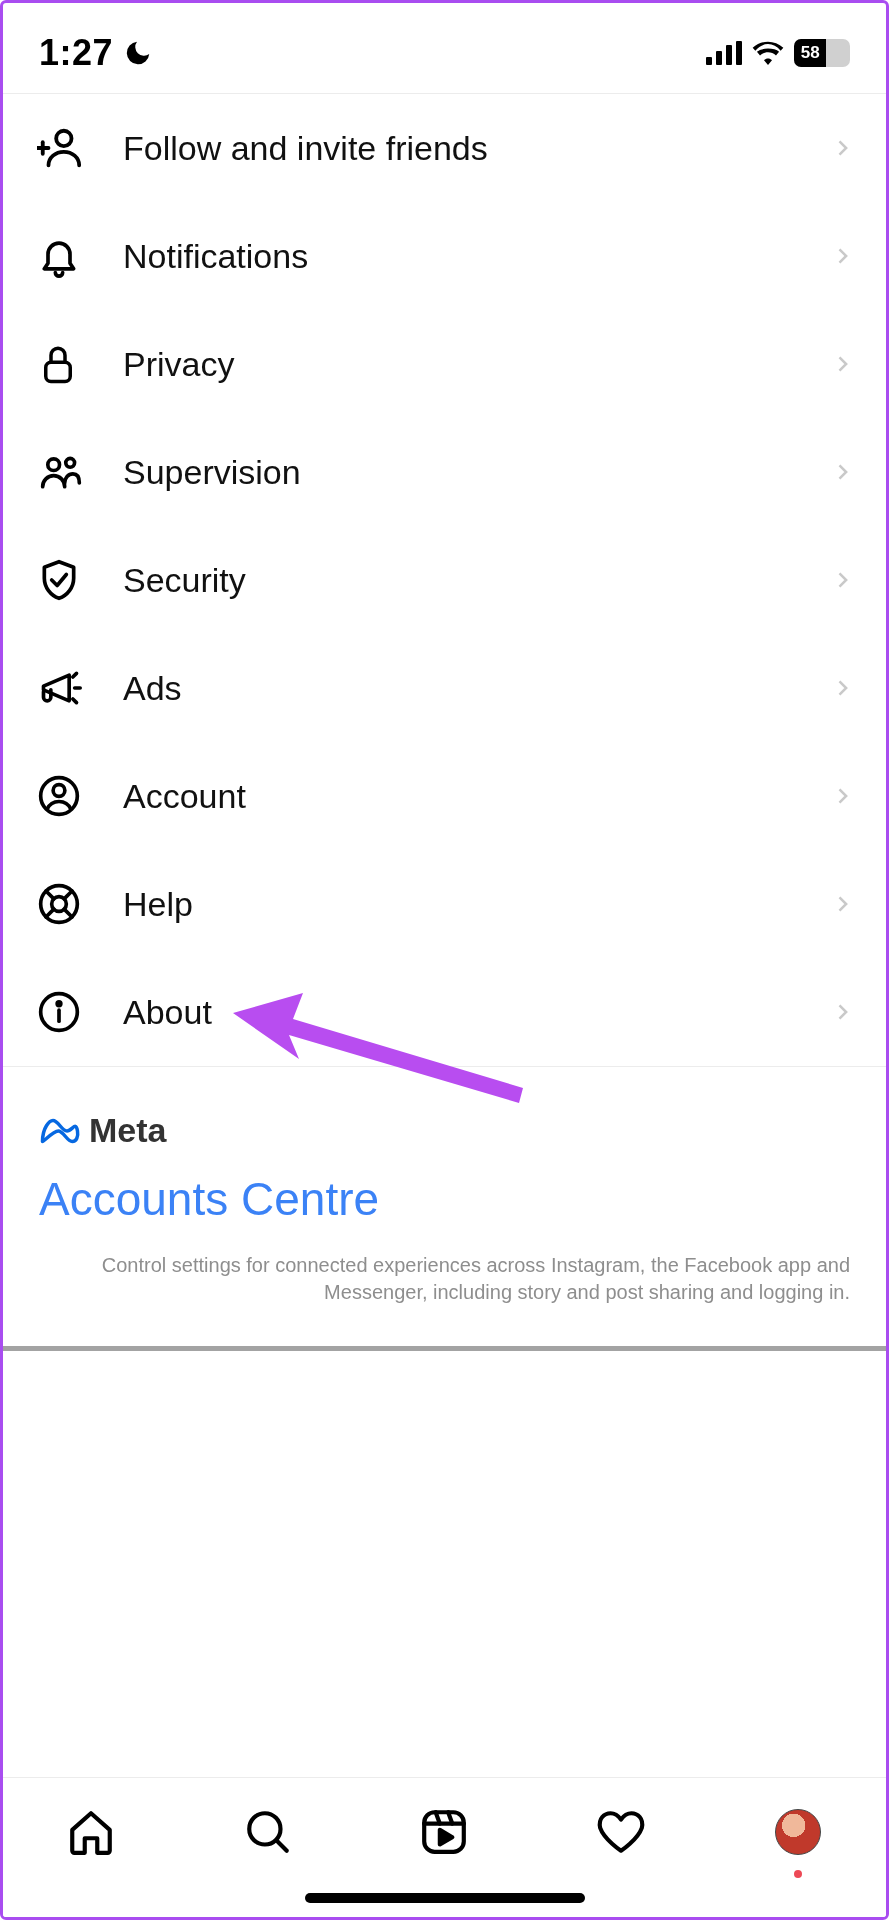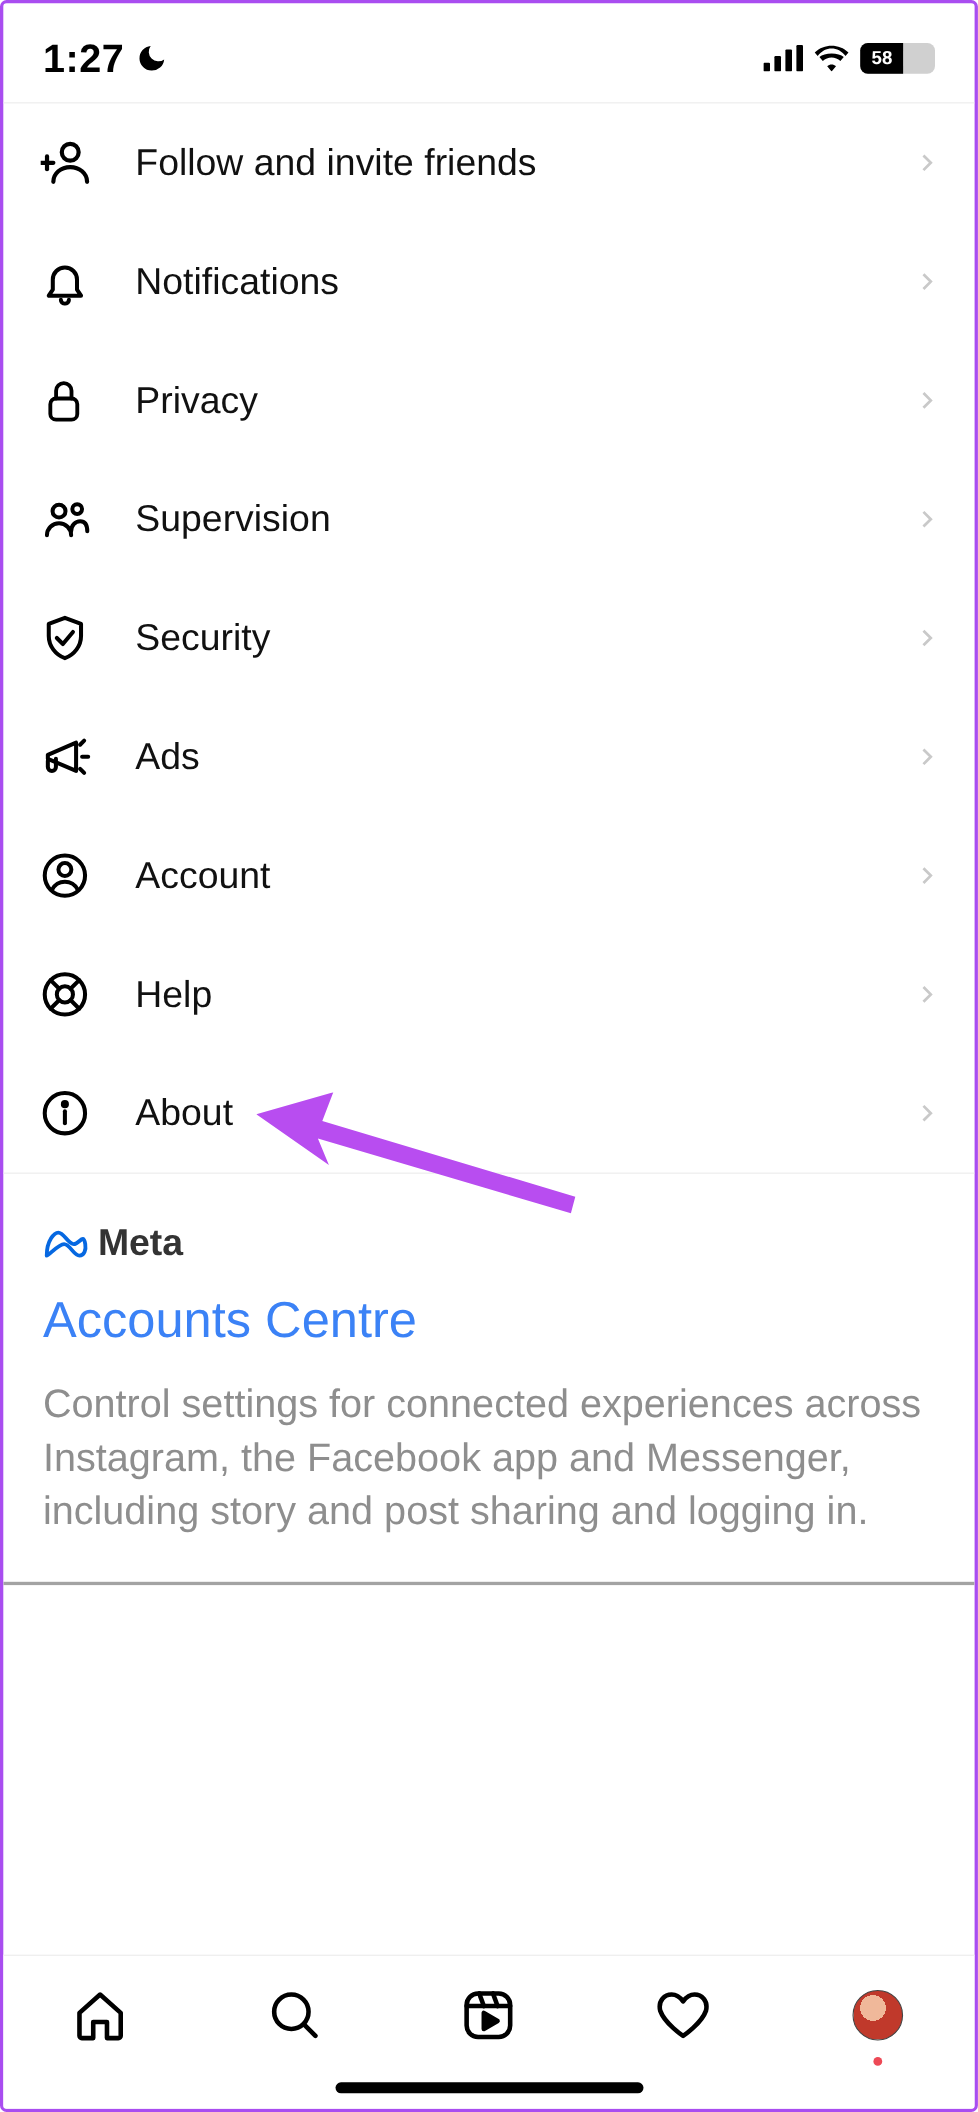--- a/index.html
+++ b/index.html
@@ -3,43 +3,43 @@
 <meta charset="utf-8">
 <style>
   * { box-sizing: border-box; margin: 0; padding: 0; }
   html, body { width: 889px; height: 1920px; font-family: -apple-system, Helvetica, Arial, sans-serif; background: #fff; }
   .frame { width: 889px; height: 1920px; border: 3px solid #a94df0; border-radius: 6px; position: relative; overflow: hidden; background:#fff; }
 
   
   .status-bar { display:flex; justify-content:space-between; align-items:center; padding: 18px 36px 8px 36px; height: 90px; }
   .status-left { display:flex; align-items:center; gap:10px; font-size: 36px; font-weight:600; letter-spacing:0.5px; }
   .status-right { display:flex; align-items:center; gap:10px; }
-  .battery-box { display:inline-flex; justify-content:flex-start; width:68px; height:28px; background:#d0d0d0; border-radius:7px; position:relative; }
+  .battery-box { display:inline-flex; justify-content:flex-start; width:56px; height:28px; background:#d0d0d0; border-radius:7px; position:relative; }
   .battery-fill { height:100%; width:58%; background:#000; border-radius:7px 0 0 7px; display:flex; align-items:center; justify-content:center; color:#fff; font-size:17px; font-weight:700;}
 
   
   .header { display:flex; align-items:center; justify-content:center; position:relative; height: 90px; }
   .header-title { font-size: 40px; font-weight:700; }
   .back-btn { position:absolute; left:22px; top:50%; transform:translateY(-50%); }
 
   .divider { height:1px; background:#ececec; width:100%; }
 
   
   .list { }
   .row { display:flex; align-items:center; padding: 0 34px; height: 108px; position:relative; }
   .row .icon-slot { width:58px; display:flex; justify-content:flex-start; }
   .row .label { font-size: 34px; font-weight:400; flex:1; padding-left: 28px; color:#111; }
   .chevron { color:#c9c9c9; }
 
   
-  .meta-section { padding: 44px 36px 40px 36px; border-bottom:3px solid #a3a3a3; }
+  .meta-section { padding: 44px 36px 40px 36px; border-bottom:5px solid #a3a3a3; }
   .meta-brand { display:flex; align-items:center; gap:8px; margin-bottom: 22px; }
   .meta-brand-text { font-size:34px; font-weight:600; color:#333; }
   .accounts-centre { font-size:46px; color:#3b82f6; font-weight:400; margin-bottom: 26px; }
-  .meta-desc { font-size:36px; line-height:1.35; color:#8e8e8e; }
+  .meta-desc { font-size:20px; line-height:1.35; color:#8e8e8e;text-align:right; }
 
   
   .logins-section { padding: 40px 36px 80px 36px; }
   .logins-title { font-size:34px; font-weight:700; margin-bottom: 58px; }
   .add-account { font-size:34px; color:#0095f6; font-weight:500; }
 
   
   .bottom-nav { position:absolute; bottom:0; left:0; right:0; height:140px; border-top:1px solid #ececec; display:flex; align-items:flex-start; justify-content:space-around; padding-top:24px; background:#fff;}
   .nav-btn { width:60px; height:60px; display:flex; align-items:center; justify-content:center; position:relative;}
   .avatar { width:46px; height:46px; border-radius:50%; background: radial-gradient(circle at 40% 35%, #f0b89a 0 30%, #c0392b 30% 100%); border:1px solid #444;}

